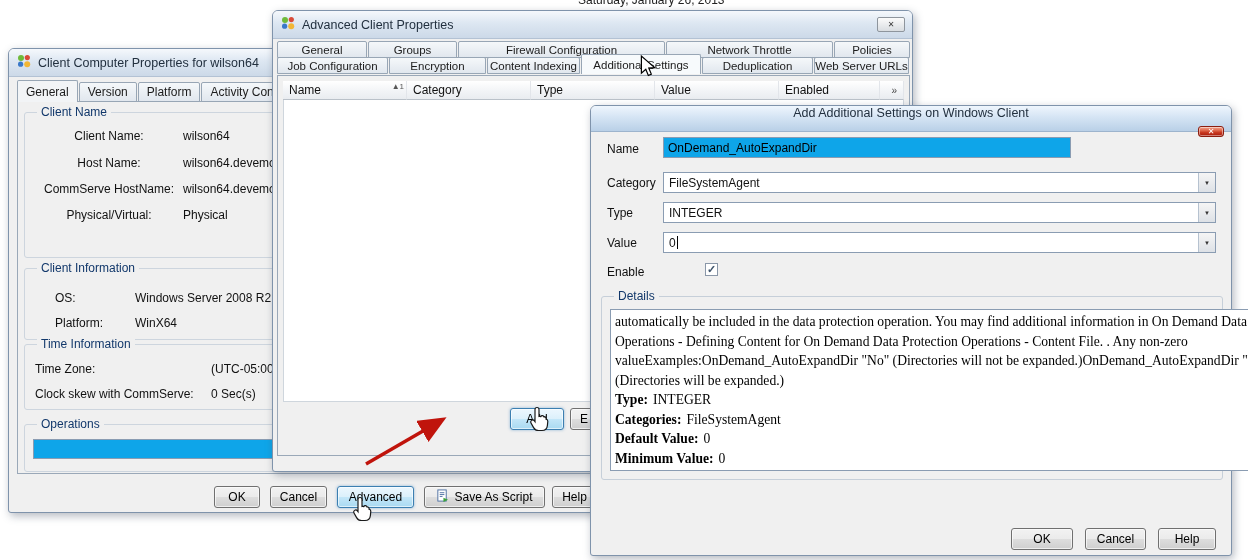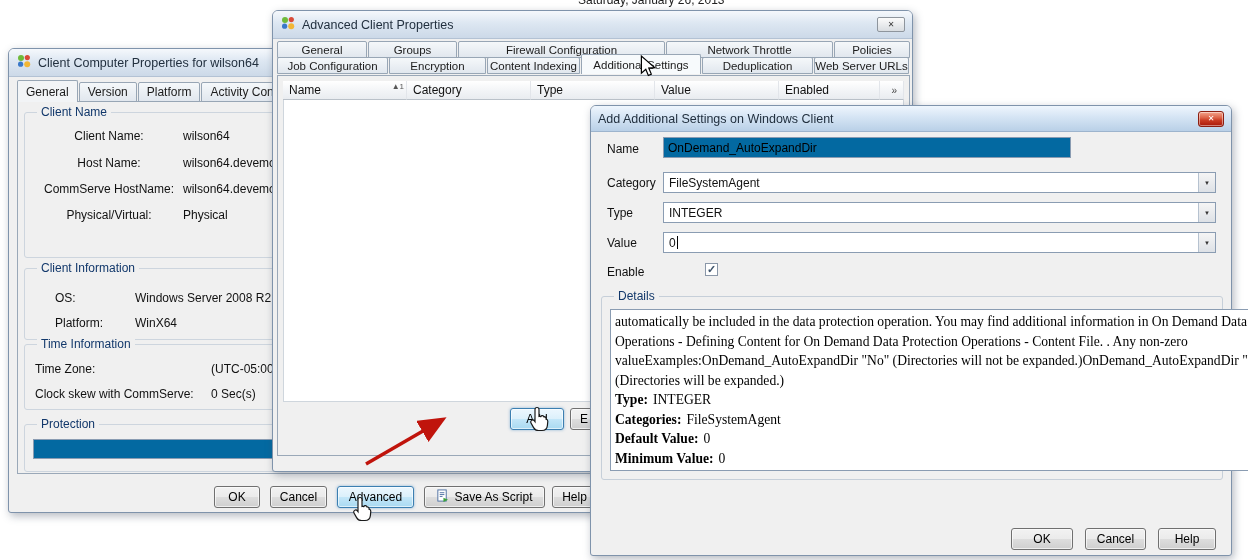--- a/index.html
+++ b/index.html
@@ -6,21 +6,21 @@
   html,body { width:1248px; height:560px; }
   body { font-family:"Liberation Sans", sans-serif; background:#ffffff; overflow:hidden; position:relative; font-size:12px; color:#111; }
   .abs { position:absolute; }
 
   
   .window { position:absolute; background:#f0f0f0; border:1px solid #7f93ab; border-radius:6px 6px 3px 3px;
             box-shadow:2px 3px 9px rgba(70,80,100,.4); }
   .titlebar { position:absolute; left:0; right:0; top:0; height:28px; display:flex; align-items:center; gap:6px;
               padding:0 7px; border-radius:5px 5px 0 0; border-bottom:1px solid #b3c2d4;
               background:linear-gradient(#f5f8fc 0%, #dde7f2 45%, #ccd9e8 100%); }
-  .window.active .titlebar { background:linear-gradient(#eff6fd 0%, #d5e4f4 45%, #b9d0e7 100%); border-bottom-color:#9db4cd; }
+  .window.active .titlebar { background:linear-gradient(#eff6fd 0%, #d5e4f4 45%, #b9d0e7 100%); border-bottom-color:#9db4cd;flex-direction:column; }
   .title { font-size:12.5px; color:#22303f; white-space:nowrap; }
   .close-gray { margin-left:auto; width:28px; height:15px; border:1px solid #8e959d; border-radius:2px;
                 background:linear-gradient(#fbfbfb,#d9dde1); display:flex; align-items:center; justify-content:center;
                 font-size:8px; color:#3c3c3c; }
   .close-red { margin-left:auto; width:26px; height:16px; border:1px solid #8c1e10; border-radius:3px;
                background:linear-gradient(#f4a68e 0%, #de654a 40%, #c93a22 60%, #a81808 100%);
                display:flex; align-items:center; justify-content:center; font-size:8px; color:#fff;
                box-shadow:inset 0 0 0 1px rgba(255,255,255,.45); }
 
   
@@ -42,21 +42,21 @@
   
   .btn { position:absolute; height:22px; display:flex; align-items:center; justify-content:center; gap:5px;
          font-size:12px; color:#000; border:1px solid #707070; border-radius:3px;
          background:linear-gradient(#f2f2f2 0%, #ebebeb 49%, #dddddd 51%, #cfcfcf 100%);
          box-shadow:inset 0 0 0 1px rgba(252,252,252,.7); }
   .btn.default { border-color:#3c7fb1;
          background:linear-gradient(#ecf7fe 0%, #dcf0fb 49%, #c3e6f8 51%, #a9daf2 100%);
          box-shadow:inset 0 0 0 1px rgba(255,255,255,.6), 0 0 3px rgba(60,130,190,.55); }
 
   
-  .tinput { position:absolute; background:#0369a1; border:1px solid #8a9cb2; font-size:12px; padding:8px 4px;
+  .tinput { position:absolute; background:#0ea5e9; border:1px solid #8a9cb2; font-size:12px; padding:8px 4px;
             font-family:"Liberation Sans", sans-serif; color:#000; }
   .combo { position:absolute; background:#fff; border:1px solid #8a9cb2; display:flex; align-items:stretch; font-size:12px; }
   .ctext { flex:1; padding:1px 5px; white-space:nowrap; overflow:hidden; display:flex; align-items:center; }
   .carrow { width:17px; border-left:1px solid #b6c2d0; background:linear-gradient(#f5f5f5,#dde1e6);
             display:flex; align-items:center; justify-content:center; font-size:6px; color:#333; }
   .caret { width:1px; height:13px; background:#000; margin-left:1px; }
   .checkbox { position:absolute; width:13px; height:13px; background:#fff; border:1px solid #8a97a8;
               display:flex; align-items:center; justify-content:center; font-size:11px; font-weight:bold; color:#41566d; }
 
   
@@ -146,21 +146,21 @@
         <span class="lab lw176">Time Zone:</span>
         <span class="val">(UTC-05:00) E</span>
       </div>
       <div class="row" style="top:42px;">
         <span class="lab lw176">Clock skew with CommServe:</span>
         <span class="val">0 Sec(s)</span>
       </div>
     </div>
 
     <div class="group" style="left:6px; top:322px; width:560px; height:48px;">
-      <span class="gtitle">Protection</span>
+      <span class="gtitle">Operations</span>
       <input class="tinput" style="left: 8px; top: 14px; width: 540px; height: 20px;" value="">
     </div>
   </div>
 
   <div class="btn" style="left:205px; top:437px; width:46px;">OK</div>
   <div class="btn" style="left:261px; top:437px; width:57px;">Cancel</div>
   <div class="btn default" style="left:328px; top:437px; width:77px;">Advanced</div>
   <div class="btn" style="left:415px; top:437px; width:121px;">
     <span>
       <svg width="13" height="13" viewBox="0 0 14 14">

